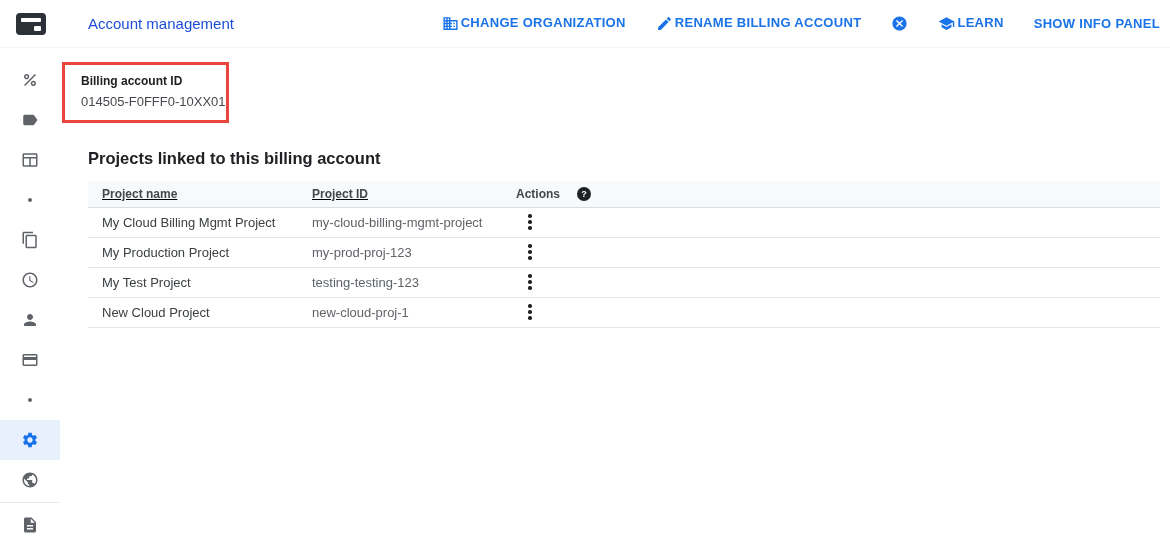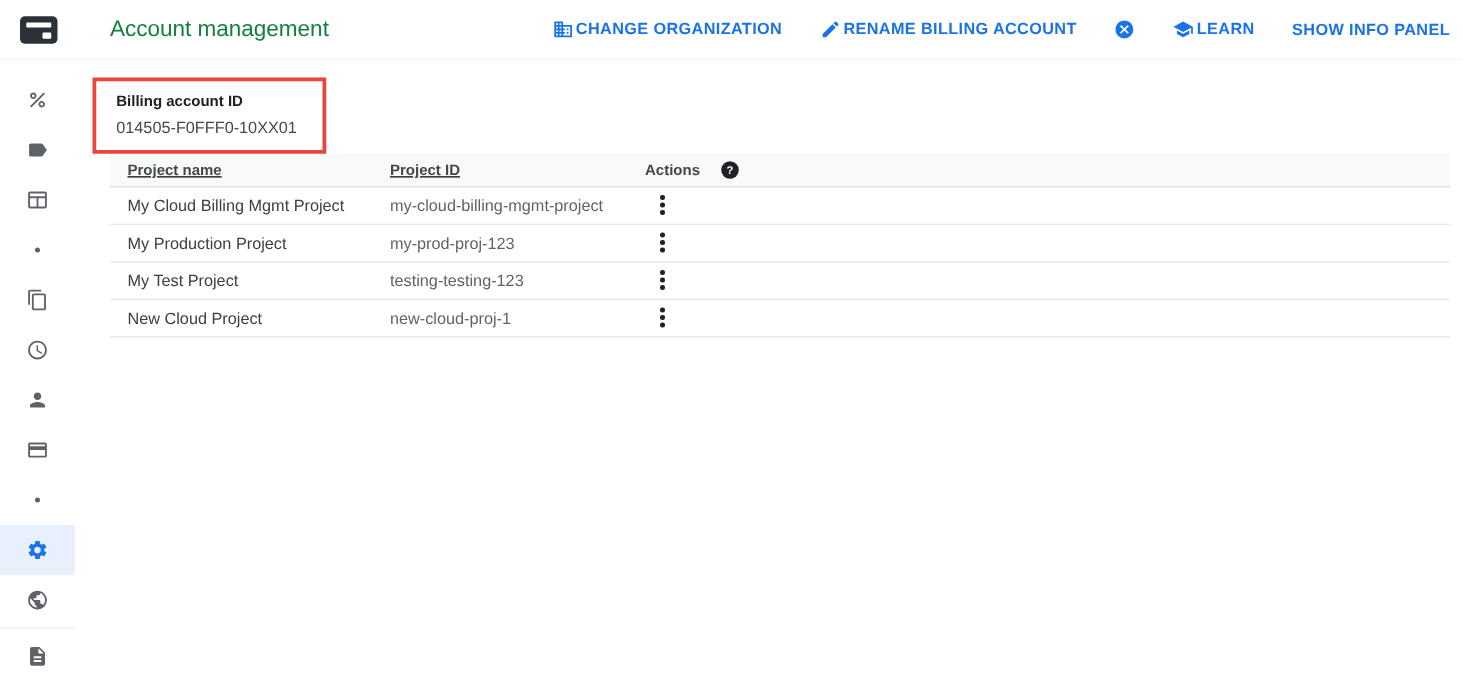--- a/index.html
+++ b/index.html
@@ -7,42 +7,42 @@
     font-family:"Liberation Sans", sans-serif; }
   .app { position:relative; width:1170px; height:549px; background:#fff; }
 
   
   .topbar { position:absolute; top:0; left:0; right:0; height:48px;
     display:flex; align-items:center; background:#fff; border-bottom:1px solid #f1f3f4; }
   .logo { width:30px; height:22px; margin-left:16px; background:#2b3137; border-radius:4px;
     position:relative; flex:0 0 auto; cursor:pointer; }
   .logo .slot { position:absolute; left:5px; top:5px; width:20px; height:4px; background:#fff; border-radius:1px; }
   .logo .chip { position:absolute; right:5px; bottom:4px; width:7px; height:5px; background:#fff; border-radius:1px; }
-  .page-title { font-size:18px; font-weight:400; color:#15803d; margin-left:42px; white-space:nowrap; }
+  .page-title { font-size:15px; font-weight:400; color:#1d4ed8; margin-left:42px; white-space:nowrap; }
   .topnav { margin-left:auto; display:flex; align-items:center; gap:30px; padding-right:10px; }
   .topbtn { display:flex; align-items:flex-start; gap:2px; background:none; border:none; cursor:pointer;
     color:#1a73e8; font-family:"Liberation Sans", sans-serif; font-size:13px; font-weight:700;
     letter-spacing:.3px; white-space:nowrap; }
   .topbtn svg { width:17px; height:17px; fill:#1a73e8; }
 
   
   .sidebar { position:absolute; top:48px; left:0; bottom:0; width:60px; background:#fff;
     display:flex; flex-direction:column; padding-top:12px; }
   .side-item { width:60px; height:40px; display:flex; align-items:center; justify-content:center;
     cursor:pointer; flex:0 0 auto; }
   .side-item svg { width:18px; height:18px; fill:#5f6368; }
   .side-item.active { background:#e8f0fe; }
   .side-item.active svg { fill:#1a73e8; }
   .side-dot { width:4px; height:4px; border-radius:50%; background:#5f6368; }
   .side-sep { border-top:1px solid #e8eaed; width:60px; margin:2px 0; }
 
   
   .main { position:absolute; top:48px; left:60px; right:0; bottom:0; background:#fff; }
-  .billing-box { display:inline-block; margin:14px 0 0 14px; border:3px solid #e8453c;
-    padding:9px 20px 11px 16px; }
+  .billing-box { display:inline-block; margin:14px 0 0 2px; border:3px solid #e8453c;
+    padding:9px 0 11px 16px; }
   .billing-label { font-size:12px; font-weight:700; color:#202124; }
   .billing-value { font-size:13px; color:#45494d; margin-top:6px; }
   .section-title { font-size:16.5px; font-weight:700; color:#202124; margin:26px 0 13px 28px; }
 
   table.projects { border-collapse:collapse; table-layout:fixed; margin-left:28px;
     width:calc(100% - 38px); }
   table.projects thead tr { background:#f8f9fa; height:26px;text-decoration:underline; }
   table.projects th { text-align:left; font-size:12px; font-weight:700; color:#444749;
     border-bottom:1px solid #dadce0; }
   table.projects td { height:30px; font-size:13px; border-bottom:1px solid #e4e6e8; }
@@ -159,20 +159,21 @@
     </div>
   </aside>
 
   <main class="main">
 
     <div class="billing-box">
       <div class="billing-label">Billing account ID</div>
       <div class="billing-value">014505-F0FFF0-10XX01</div>
     </div>
 
+    <h2 class="section-title">Projects linked to this billing account</h2>
 
     <table class="projects">
       <colgroup>
           <col style="width:224px">
           <col style="width:204px">
           <col>
         </colgroup>
       <thead>
         <tr>
           <th class="col1">Project name</th>

